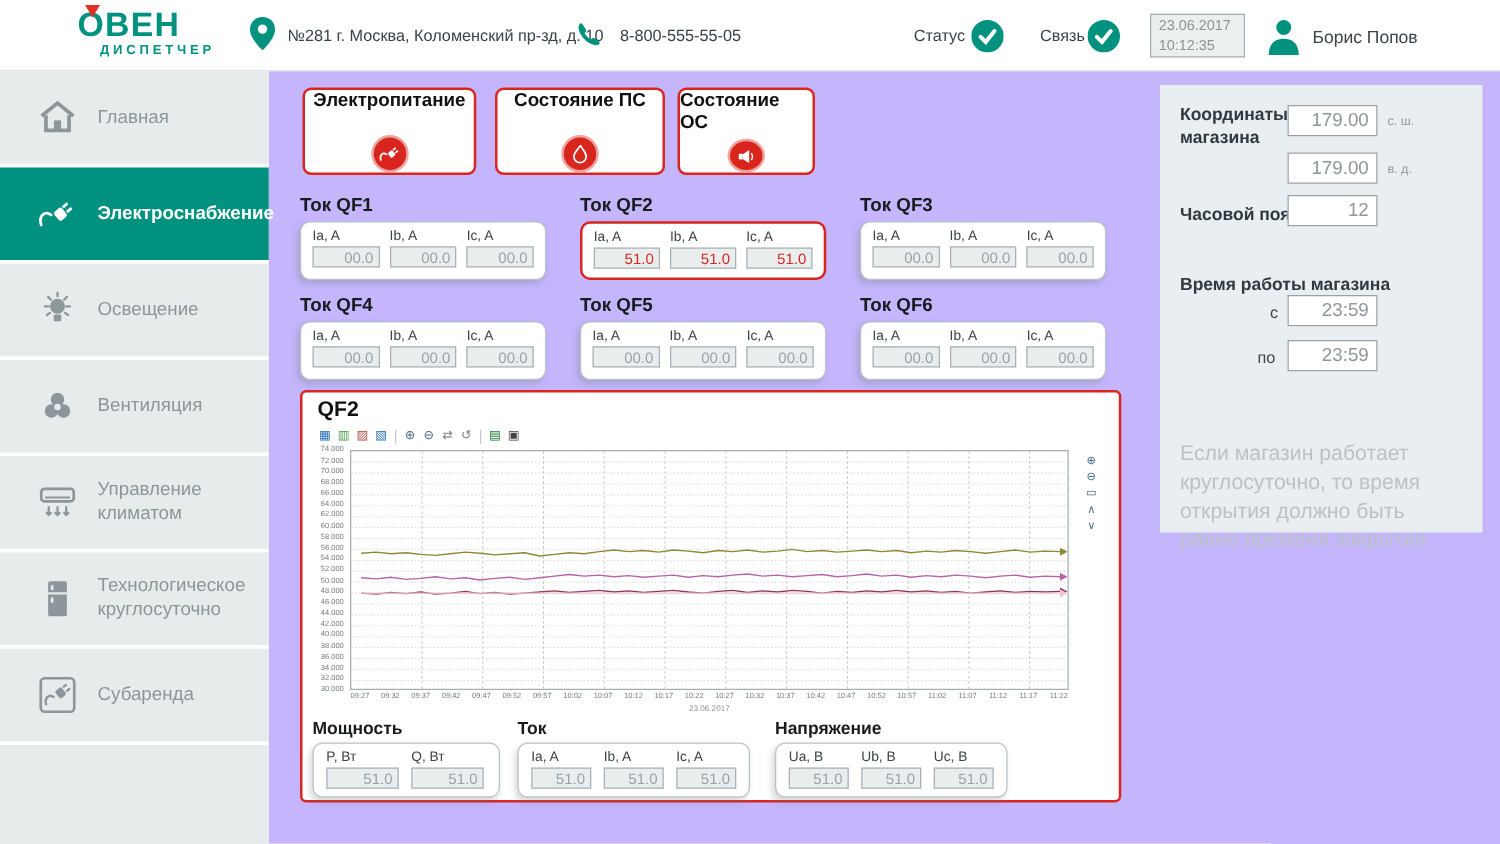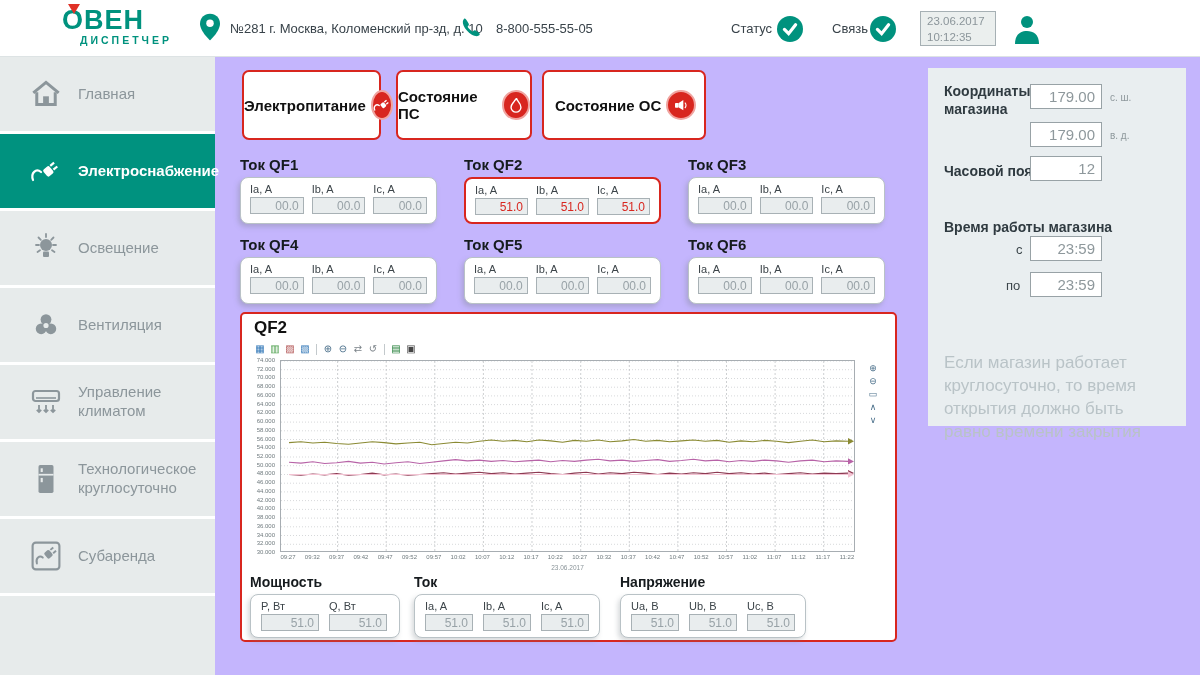--- a/index.html
+++ b/index.html
@@ -20,21 +20,21 @@
   #sidebar { position:absolute; left:0; top:57px; width:215px; height:618px; background:#fff; }
   .side-item { position:absolute; left:0; width:215px; background:#e7ebeb; display:flex; align-items:center; cursor:pointer; color:#8c969b; }
   .side-item .s-icon { width:40px; margin-left:26px; display:flex; justify-content:center; color:#8c969b; }
   .side-item .s-label { margin-left:12px; font-size:15px; width:125px; line-height:1.25; }
   .side-item.active { background:#00927F; color:#fff; }
   .side-item.active .s-icon { color:#fff; }
   .side-item.active .s-label { font-weight:bold; }
   .side-filler { position:absolute; left:0; width:215px; background:#e7ebeb; }
 
   
-  .alarm-btn { position:absolute; top:70px; height:70px; background:#fff; border:2px solid #D8261F; border-radius:7px; display:flex; align-items:center; justify-content:flex-start; gap:5px; cursor:pointer; }
+  .alarm-btn { position:absolute; top:70px; height:70px; background:#fff; border:2px solid #D8261F; border-radius:7px; display:flex; flex-direction:column; align-items:center; justify-content:space-between; gap:5px; cursor:pointer; }
   .alarm-btn .a-label { font-size:15px; font-weight:bold; color:#111; }
   .alarm-circle { width:30px; height:30px; border-radius:50%; background:#D8261F; border:2px solid #f0a4a0; display:flex; align-items:center; justify-content:center; }
 
   
   .qf-panel { position:absolute; width:197px; }
   .qf-title { font-size:15px; font-weight:bold; color:#161b1e; margin-bottom:4px; }
   .qf-box { height:47px; border:1.5px solid #b9c2c6; border-radius:8px; background:#fff; display:flex; gap:8px; padding:5px 9px; box-shadow:-2px 3px 5px rgba(120,130,135,.35); }
   .qf-panel.active .qf-box { border:2px solid #D8261F; box-shadow:none; }
   .fld { width:56px; }
   .fld-label { font-size:11px; color:#3c4449; }
@@ -117,20 +117,21 @@
       <div>23.06.2017</div>
       <div>10:12:35</div>
     </div>
 
     <span class="hdr-icon" style="left:1014px; top:14px;">
       <svg width="26" height="30" viewBox="0 0 26 30">
           <circle cx="13" cy="8" r="6" fill="#00927E"></circle>
           <path d="M1 30 C1 20 7 17 13 17 C19 17 25 20 25 30 Z" fill="#00927E"></path>
         </svg>
     </span>
+    <span class="hdr-text" style="left:1050px; font-size:14px;">Борис Попов</span>
   </div>
 
   <div id="sidebar">
     <div class="side-item" style="top:0; height:74px;">
       <span class="s-icon">
         <svg width="30" height="28" viewBox="0 0 26 24">
             <path d="M2 11 L13 2 L24 11" fill="none" stroke="currentColor" stroke-width="2.6"></path>
             <path d="M5 10.5 V21 H21 V10.5" fill="none" stroke="currentColor" stroke-width="2.6"></path>
             <rect x="10.5" y="14" width="5" height="7" fill="currentColor"></rect>
           </svg>
@@ -239,21 +240,21 @@
     </span>
   </div>
   <div class="alarm-btn" style="left:396px; width:136px;">
     <span class="a-label">Состояние ПС</span>
     <span class="alarm-circle">
       <svg width="14" height="17" viewBox="0 0 17 20">
           <path d="M9 1 C9.5 4.5 14.5 7 14.5 12 A6 6 0 0 1 2.5 12 C2.5 8.5 5 7 6.5 4.6 C7.5 3.2 8.7 2.4 9 1 Z" fill="none" stroke="#fff" stroke-width="1.7"></path>
         </svg>
     </span>
   </div>
-  <div class="alarm-btn" style="left:542px; width:164px;padding-left:11px;">
+  <div class="alarm-btn" style="left:542px; width:110px;">
     <span class="a-label">Состояние ОС</span>
     <span class="alarm-circle">
       <svg width="16" height="16" viewBox="0 0 24 24">
           <g fill="#fff">
             <rect x="3" y="9" width="5" height="7" rx="1"></rect>
             <path d="M8 9.5 L15.5 4.5 V20 L8 15.5 Z"></path>
           </g>
           <path d="M17.8 8.5 A5.5 5.5 0 0 1 17.8 16.5" stroke="#fff" fill="none" stroke-width="1.7"></path>
         </svg>
     </span>

